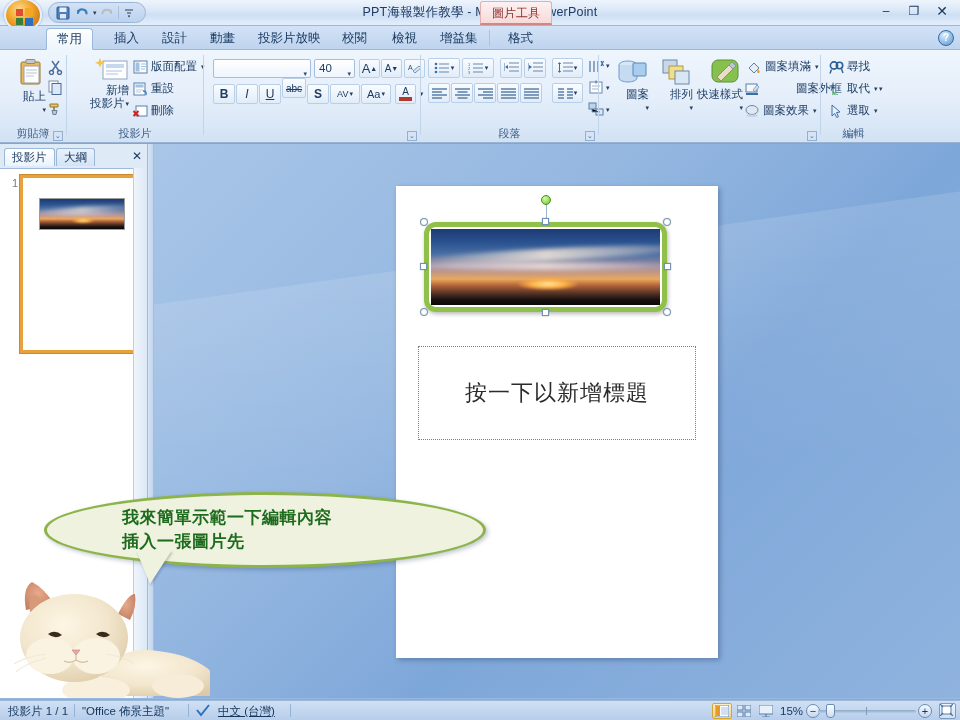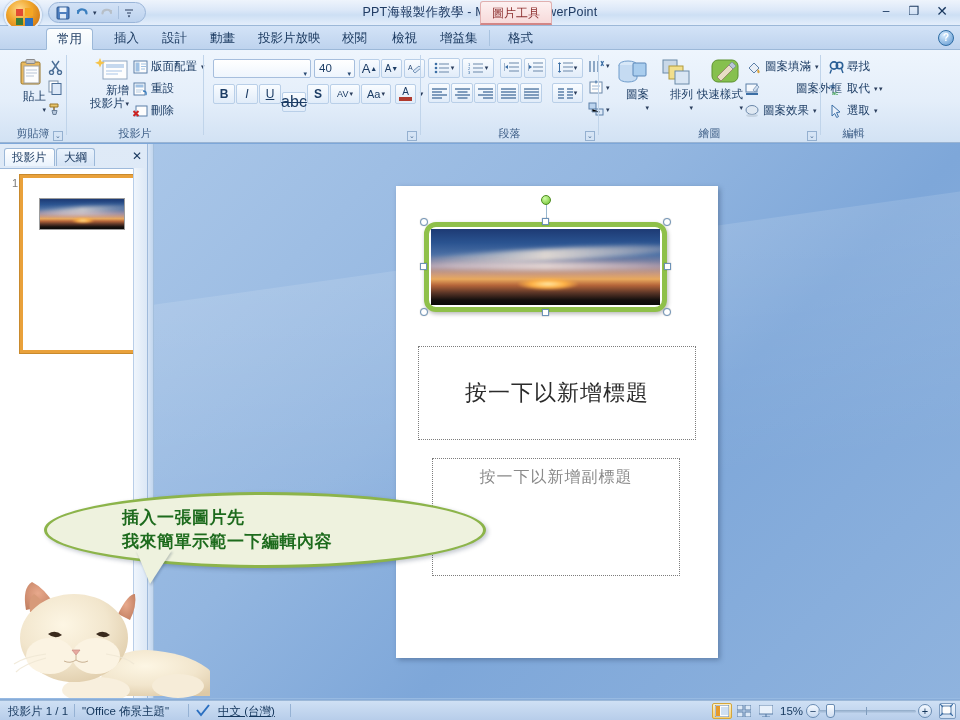--- a/index.html
+++ b/index.html
@@ -473,21 +473,21 @@
 
     <div class="fmt-btn" style="left:9px; top:34px; width:22px; height:20px;">
       <b>B</b>
     </div>
     <div class="fmt-btn" style="left:32px; top:34px; width:22px; height:20px;">
       <i>I</i>
     </div>
     <div class="fmt-btn" style="left:55px; top:34px; width:22px; height:20px;">
       <u>U</u>
     </div>
-    <div class="fmt-btn" style="left:78px; top:42px; width:24px; height:20px; font-size:16px;">
+    <div class="fmt-btn" style="left:78px; top:28px; width:24px; height:20px; font-size:10px;">
       <s>abc</s>
     </div>
     <div class="fmt-btn" style="left:103px; top:34px; width:22px; height:20px;">
       <b>S</b>
     </div>
     <div class="fmt-btn" style="left:126px; top:34px; width:30px; height:20px;">
       <span style="font-size:9px;">AV</span>
       <span class="caret-sm">▾</span>
     </div>
     <div class="fmt-btn" style="left:157px; top:34px; width:30px; height:20px;">
@@ -651,21 +651,20 @@
       <span class="caret-sm">▾</span>
     </div>
     <div class="smallrow" style="left:146px; top:53px;">
       <svg width="15" height="14" viewBox="0 0 15 14">
           <ellipse cx="7" cy="6" rx="6" ry="4.5" fill="#dfe8f2" stroke="#6b88aa"></ellipse>
           <ellipse cx="7" cy="11.5" rx="6" ry="1.6" fill="#b9c6d6" opacity=".6"></ellipse>
         </svg>
       <span>圖案效果</span>
       <span class="caret-sm">▾</span>
     </div>
-    <div class="rgroup-label">繪圖</div>
     <div class="dlg-launcher">⌄</div>
   </div>
   <div class="rgroup-sep" style="left:820px;"></div>
 
   <div class="rgroup" style="left:821px; width:65px;">
     <div class="smallrow" style="left:8px; top:9px;">
       <svg width="15" height="14" viewBox="0 0 15 14">
           <circle cx="5" cy="5.5" r="3.6" fill="none" stroke="#2a5f96" stroke-width="1.6"></circle>
           <circle cx="10.5" cy="5.5" r="3.2" fill="none" stroke="#2a5f96" stroke-width="1.6"></circle>
           <path d="M2.5 9.5l-1.5 4M12.5 9l1.5 4" stroke="#2a5f96" stroke-width="1.4"></path>
@@ -729,32 +728,29 @@
     <div class="hdl" style="left:-4px;  top:50%; margin-top:-4px;"></div>
     <div class="hdl" style="right:-4px; top:50%; margin-top:-4px;"></div>
     <div class="hdl circle" style="left:-4px;  bottom:-4px;"></div>
     <div class="hdl" style="left:50%; margin-left:-4px; bottom:-4px;"></div>
     <div class="hdl circle" style="right:-4px; bottom:-4px;"></div>
   </div>
 
   <div class="ph ph-title">
     <span>按一下以新增標題</span>
   </div>
-  <div class="ph ph-sub">
-    <span>按一下以新增副標題</span>
-  </div>
 </div>
 
 <div class="callout">
   <div class="tail-edge"></div>
   <div class="bubble"></div>
   <div class="tail"></div>
   <div class="bubble-text">
+    <div>我來簡單示範一下編輯內容</div>
     <div>插入一張圖片先</div>
-    <div>我來簡單示範一下編輯內容</div>
   </div>
 </div>
 
 <svg class="cat" viewBox="0 0 210 130">
   <defs>
     <radialGradient id="furG" cx="40%" cy="35%" r="75%">
       <stop offset="0%" stop-color="#fdf6e4"></stop>
       <stop offset="55%" stop-color="#f2e6cd"></stop>
       <stop offset="100%" stop-color="#ddc9a6"></stop>
     </radialGradient>

